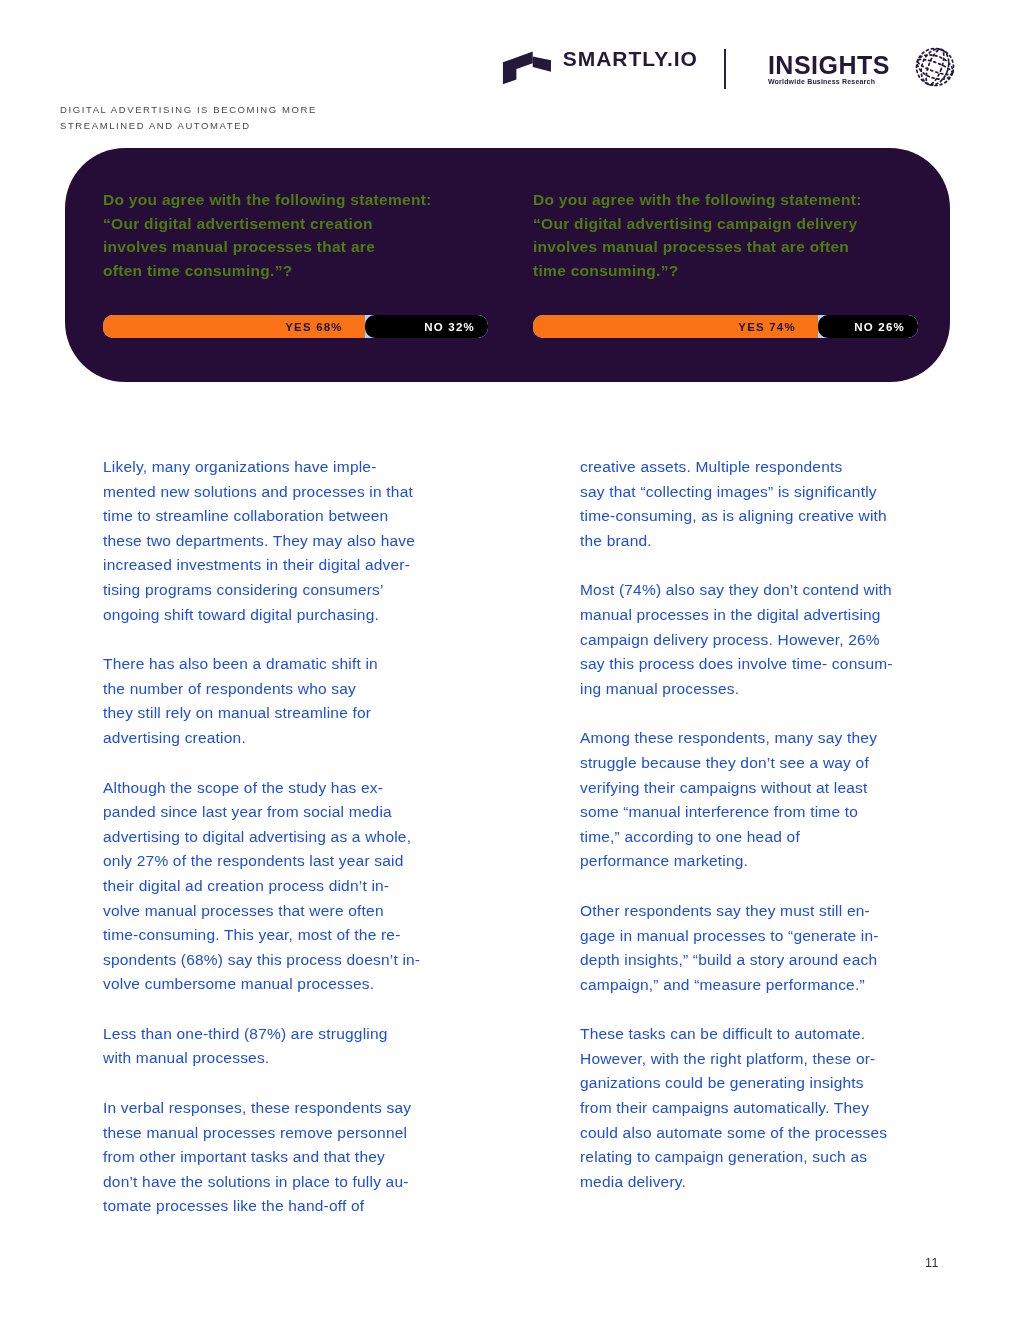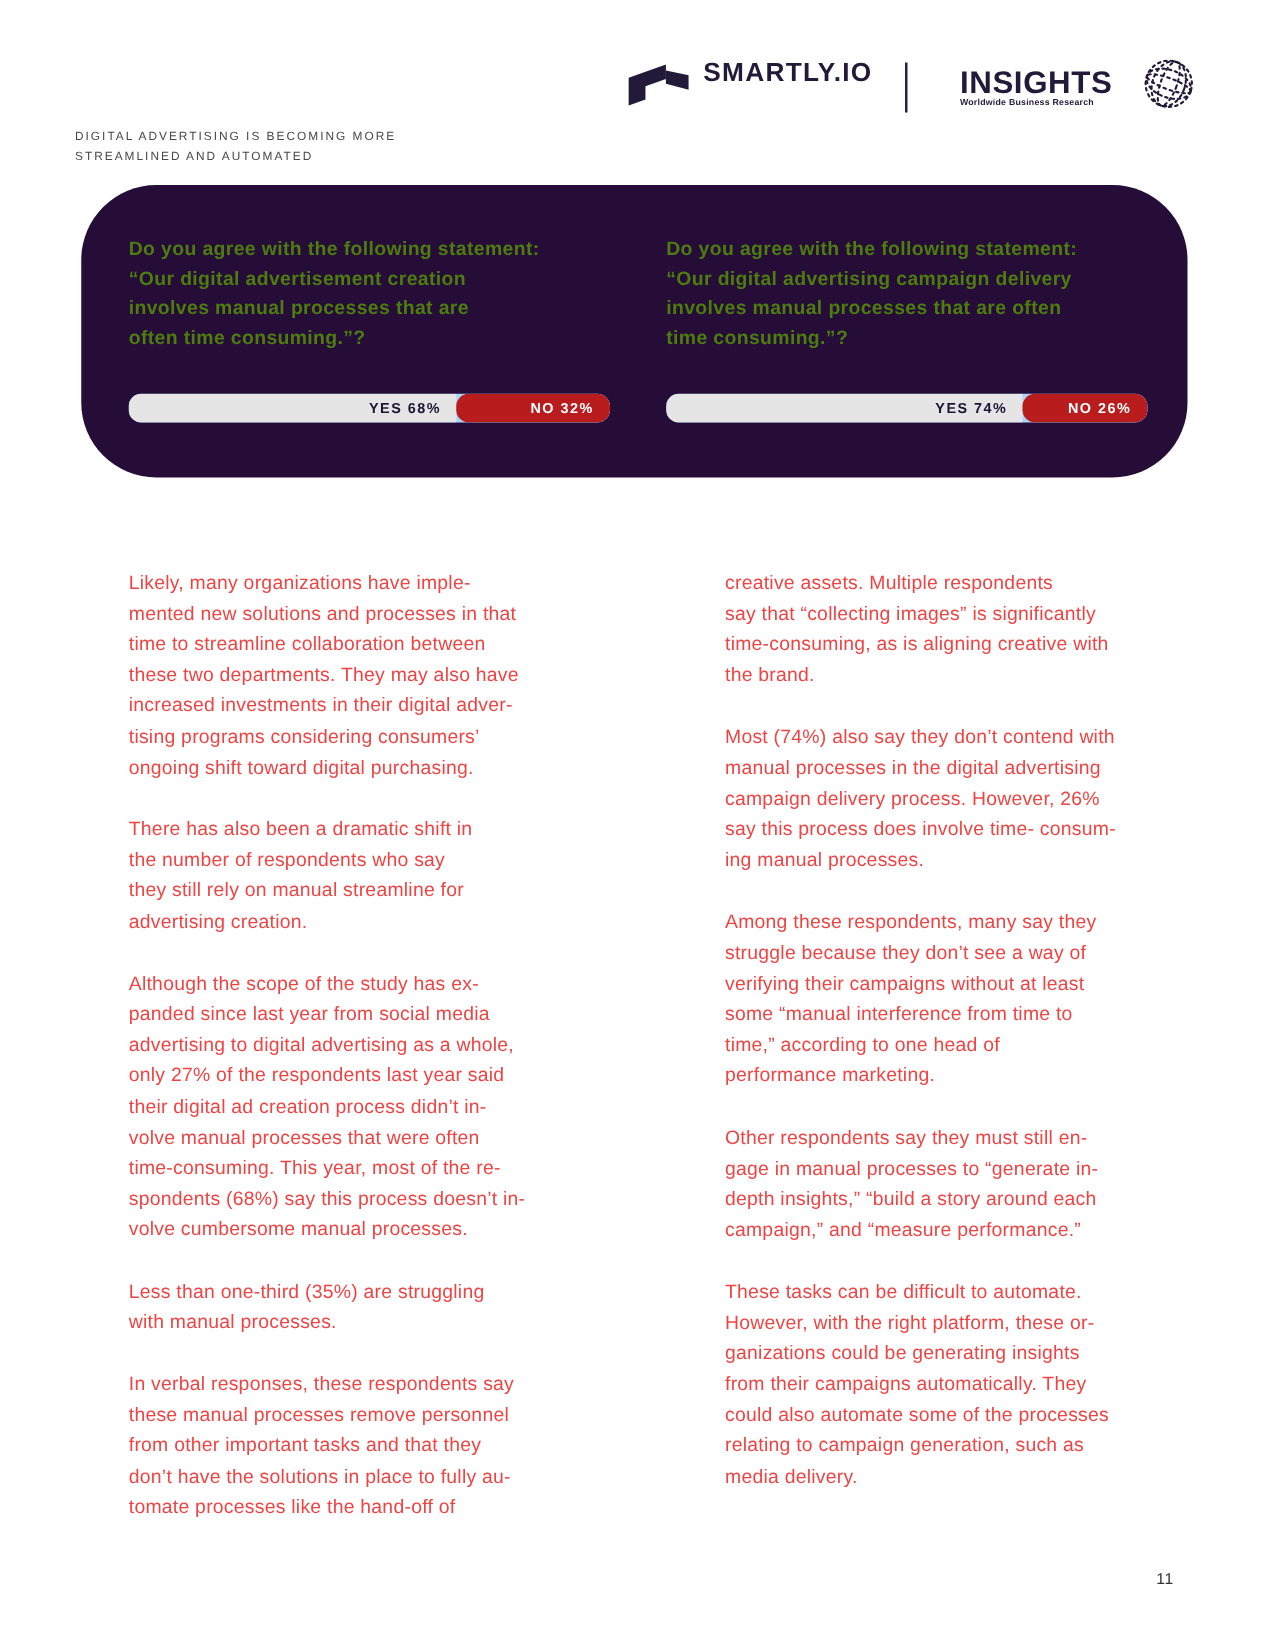--- a/index.html
+++ b/index.html
@@ -40,31 +40,31 @@
     color: #4d7c0f; font-weight: 700; font-size: 15.5px;
     line-height: 23.5px; letter-spacing: 0.3px; white-space: pre-line;
   }
   .bar {
     position: absolute; top: 167px; height: 23px; width: 385px;
     display: flex; border-radius: 10px; overflow: hidden; background: #a8d6f8;
   }
   .bar.bar-left  { left: 38px; }
   .bar.bar-right { left: 468px; }
   .seg { display: flex; align-items: center; justify-content: flex-end; height: 100%; }
-  .seg-yes { background: #e5e5e5; color: #1e1535; padding-right: 12px; }
-  .seg-no  { background: #b91c1c; color: #ffffff; padding-right: 13px; border-radius: 10px; }
+  .seg-yes { background: #f97316; color: #1e1535; padding-right: 22px; }
+  .seg-no  { background: #000000; color: #ffffff; padding-right: 13px; border-radius: 10px; }
   .seg-label { font-size: 11.5px; font-weight: 700; letter-spacing: 1.2px; white-space: nowrap; }
 
   
   .col { position: absolute; top: 455px; }
   .col-left  { left: 103px; width: 392px; }
   .col-right { left: 533px; width: 394px; margin-left: 47px; }
   .para {
     font-size: 15.5px; line-height: 24.6px; letter-spacing: 0.2px;
-    color: #ef4444; white-space: pre-line; margin-bottom: 25px;
+    color: #1d4ed8; white-space: pre-line; margin-bottom: 25px;
   }
 
   
   .page-number {
     position: absolute; left: 925px; top: 1256px;
     font-size: 12.5px; color: #333333; letter-spacing: 0.5px;
   }
 </style>
 </head>
 <body>
@@ -153,21 +153,21 @@
 advertising creation.</p>
     <p class="para">Although the scope of the study has ex-
 panded since last year from social media
 advertising to digital advertising as a whole,
 only 27% of the respondents last year said
 their digital ad creation process didn’t in-
 volve manual processes that were often
 time-consuming. This year, most of the re-
 spondents (68%) say this process doesn’t in-
 volve cumbersome manual processes.</p>
-    <p class="para">Less than one-third (35%) are struggling
+    <p class="para">Less than one-third (87%) are struggling
 with manual processes.</p>
     <p class="para">In verbal responses, these respondents say
 these manual processes remove personnel
 from other important tasks and that they
 don’t have the solutions in place to fully au-
 tomate processes like the hand-off of</p>
   </div>
   <div class="col col-right">
     <p class="para">creative assets. Multiple respondents
 say that “collecting images” is significantly

